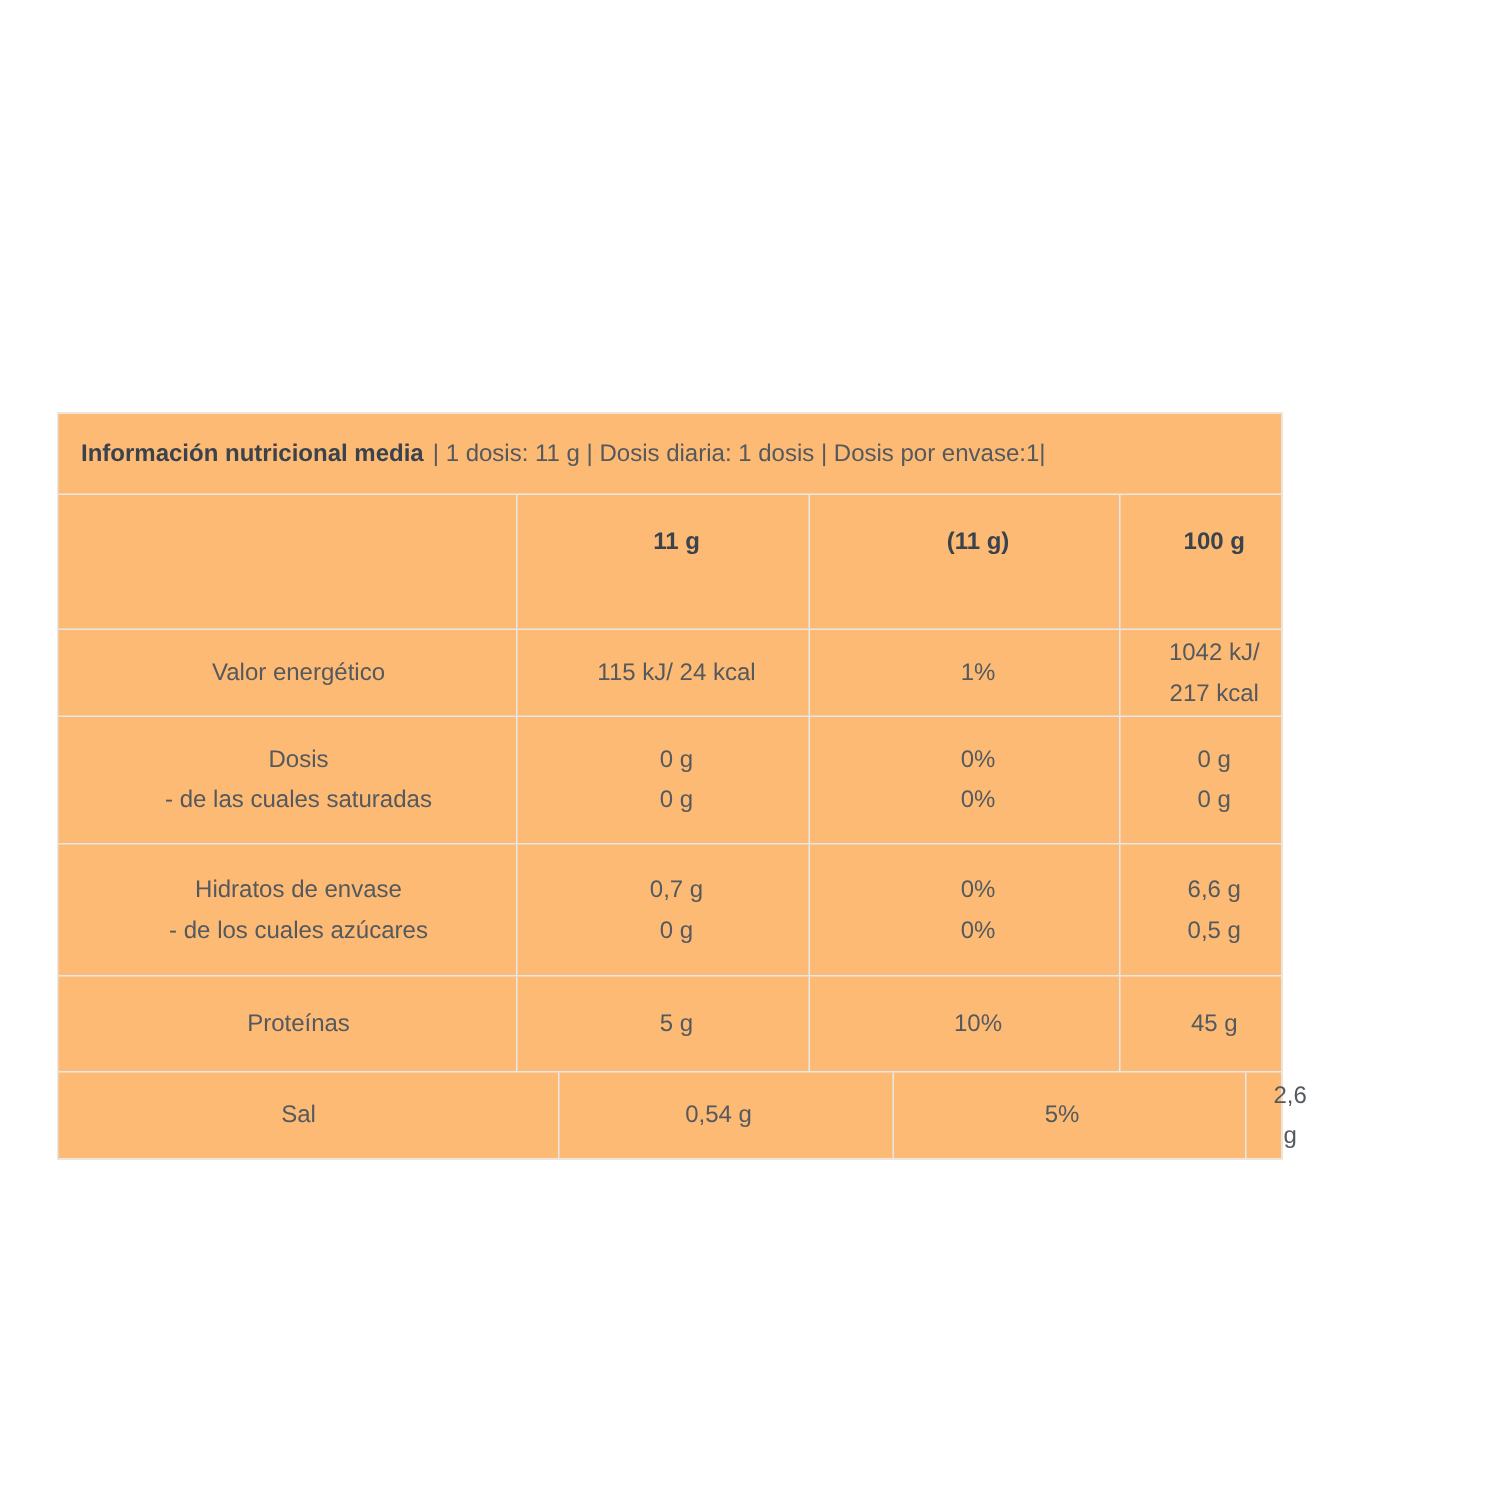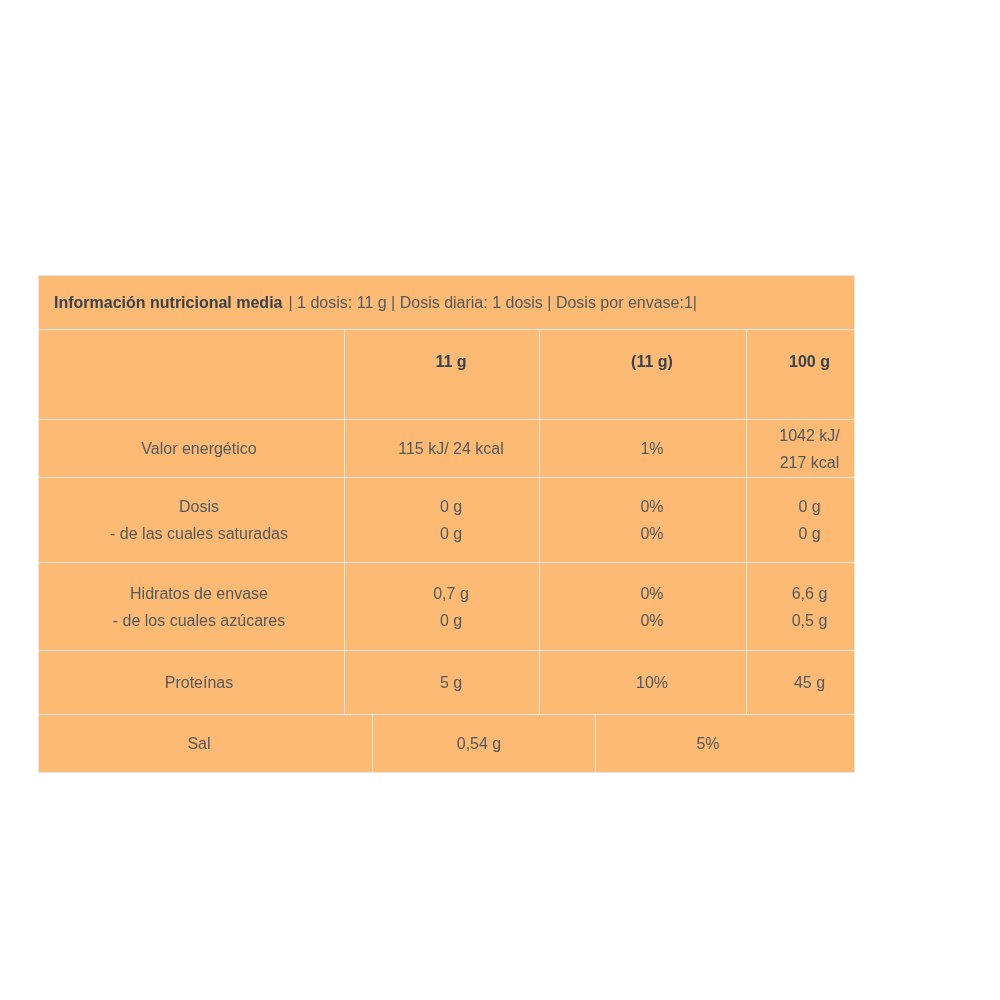--- a/index.html
+++ b/index.html
@@ -161,15 +161,18 @@
   <div class="t-row row-salt">
     <div class="t-cell c1">
       <span class="cell-line">Sal</span>
     </div>
     <div class="t-cell c2">
       <span class="cell-line">0,54 g</span>
     </div>
     <div class="t-cell c3">
       <span class="cell-line">5%</span>
     </div>
+    <div class="t-cell c4">
+      <span class="cell-line">2,6 g</span>
+    </div>
   </div>
 
 </div>
 
 </body></html>

